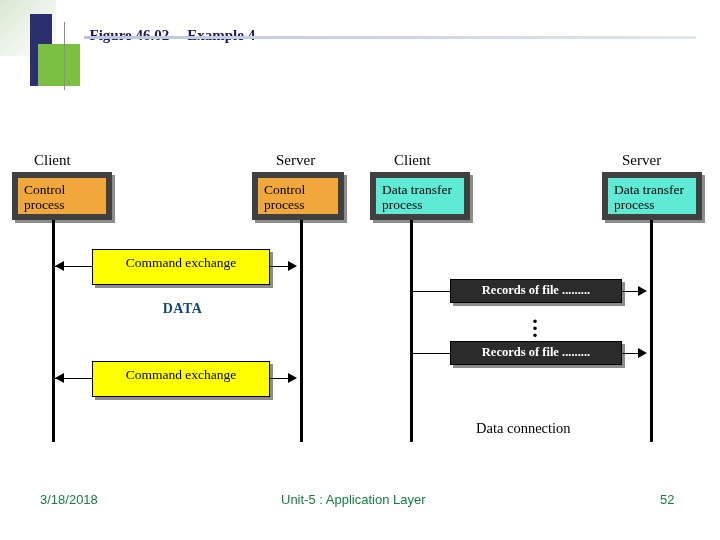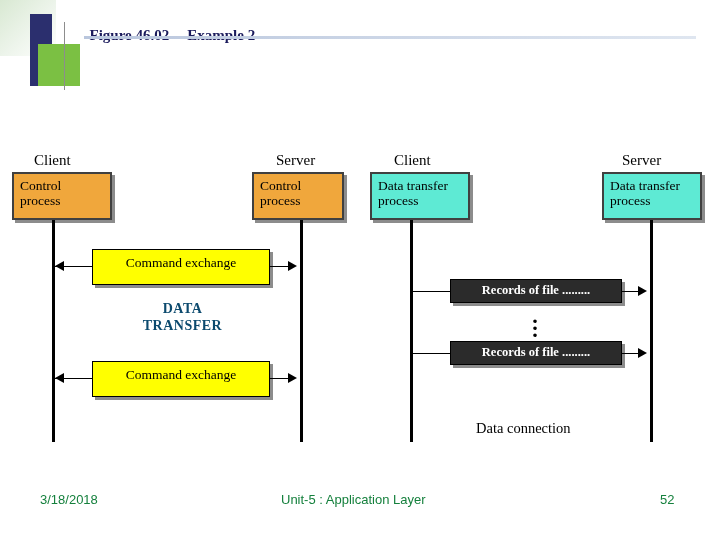--- a/index.html
+++ b/index.html
@@ -32,21 +32,21 @@
   }
 
   
   #diagram{position:absolute;left:0;top:100px;width:720px;height:360px;}
 
   .col-label{
     position:absolute;font-size:15px;color:#000;font-family:"Liberation Serif",serif;
     white-space:nowrap;
   }
   .entity{
-    position:absolute;border:2px solid #404040;
+    position:absolute;border:6px solid #404040;
     font-size:13.5px;line-height:15px;color:#000;
     padding:4px 6px 5px 6px;box-sizing:border-box;
     box-shadow:3px 3px 0 rgba(0,0,0,0.45);
   }
   .entity.orange{background:#f0a73c;}
   .entity.blue{background:#5eead4;}
 
   .vline{position:absolute;width:3px;background:#000;}
 
   .msgbox{
@@ -96,21 +96,21 @@
 <body>
 
 <div id="deco">
   <div class="deco-grad"></div>
   <div class="deco-navy"></div>
   <div class="deco-green"></div>
   <div class="deco-line"></div>
 </div>
 
 <div id="title">
-  <span class="figlabel">Figure 46.02</span><span class="ex">Example 2</span>
+  <span class="figlabel">Figure 46.02</span><span class="ex">Example 4</span>
 </div>
 <div id="title-rule"></div>
 
 <div id="diagram">
 
   <div class="col-label" style="left:34px;top:52px;">Client</div>
   <div class="col-label" style="left:276px;top:52px;">Server</div>
   <div class="col-label" style="left:394px;top:52px;">Client</div>
   <div class="col-label" style="left:622px;top:52px;">Server</div>
 
@@ -139,21 +139,20 @@
   <div class="vline" style="left:410px;top:120px;height:222px;"></div>
   <div class="vline" style="left:650px;top:120px;height:222px;"></div>
 
   <div class="arrow-line" style="left:55px;top:166px;width:238px;"></div>
   <div class="arrow-head left" style="left:55px;top:161px;"></div>
   <div class="arrow-head right" style="left:288px;top:161px;"></div>
   <div class="msgbox" style="left:92px;top:149px;width:178px;height:36px;">Command exchange</div>
 
   <div id="datatransfer" style="left:110px;top:200px;width:145px;">
     <div>DATA</div>
-    <div>TRANSFER</div>
   </div>
 
   <div class="arrow-line" style="left:55px;top:278px;width:238px;"></div>
   <div class="arrow-head left" style="left:55px;top:273px;"></div>
   <div class="arrow-head right" style="left:288px;top:273px;"></div>
   <div class="msgbox" style="left:92px;top:261px;width:178px;height:36px;">Command exchange</div>
 
   <div class="arrow-line" style="left:412px;top:191px;width:232px;"></div>
   <div class="arrow-head right" style="left:638px;top:186px;"></div>
   <div class="msgbox dark" style="left:450px;top:179px;width:172px;height:24px;">Records of file .........</div>

